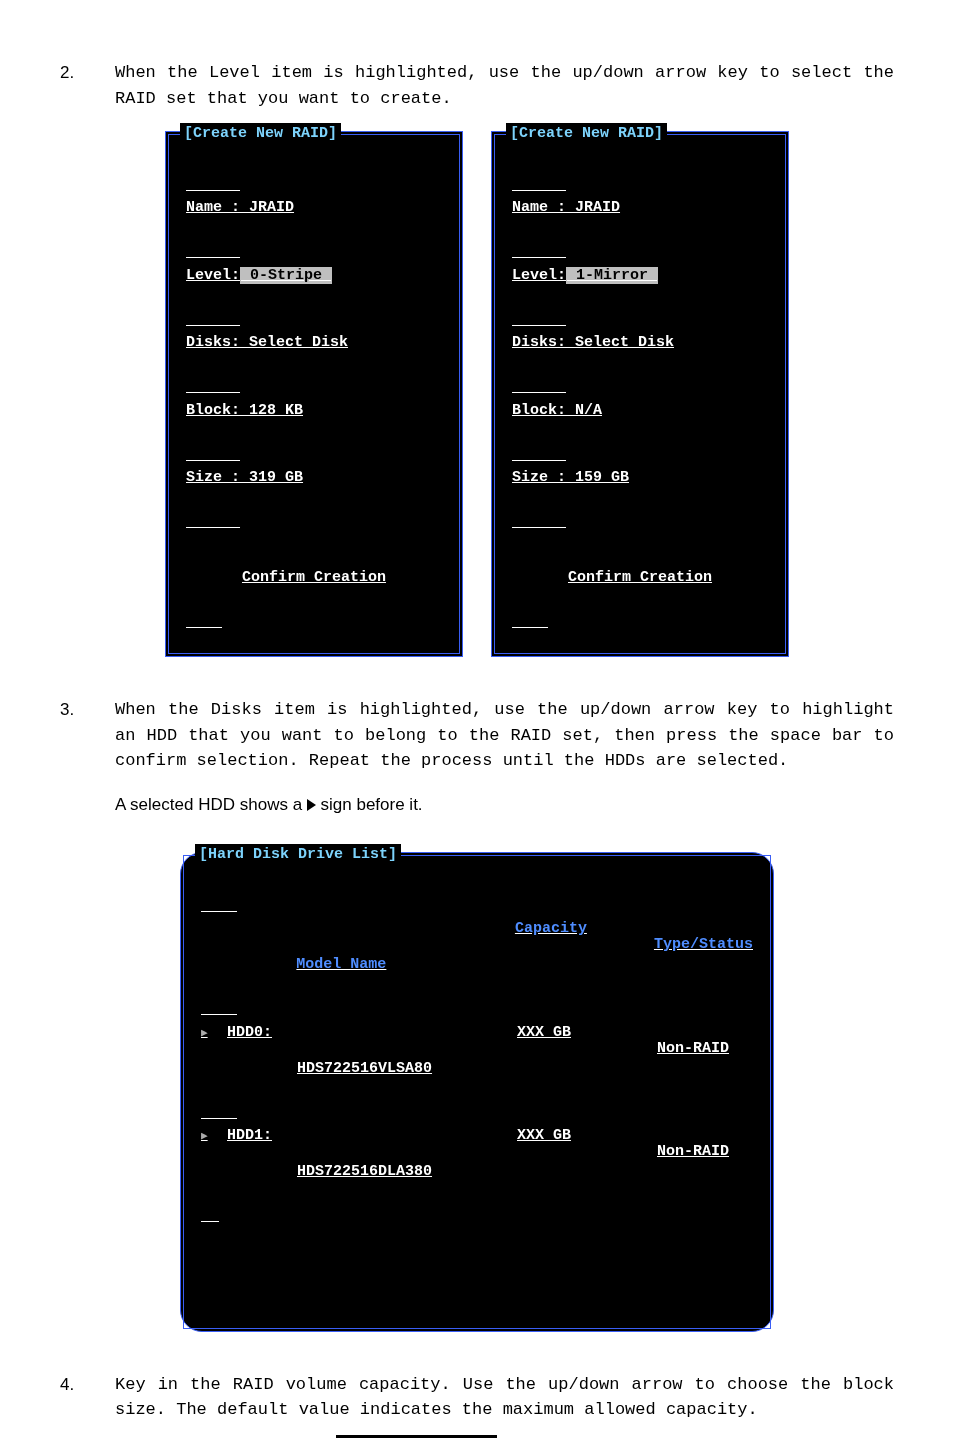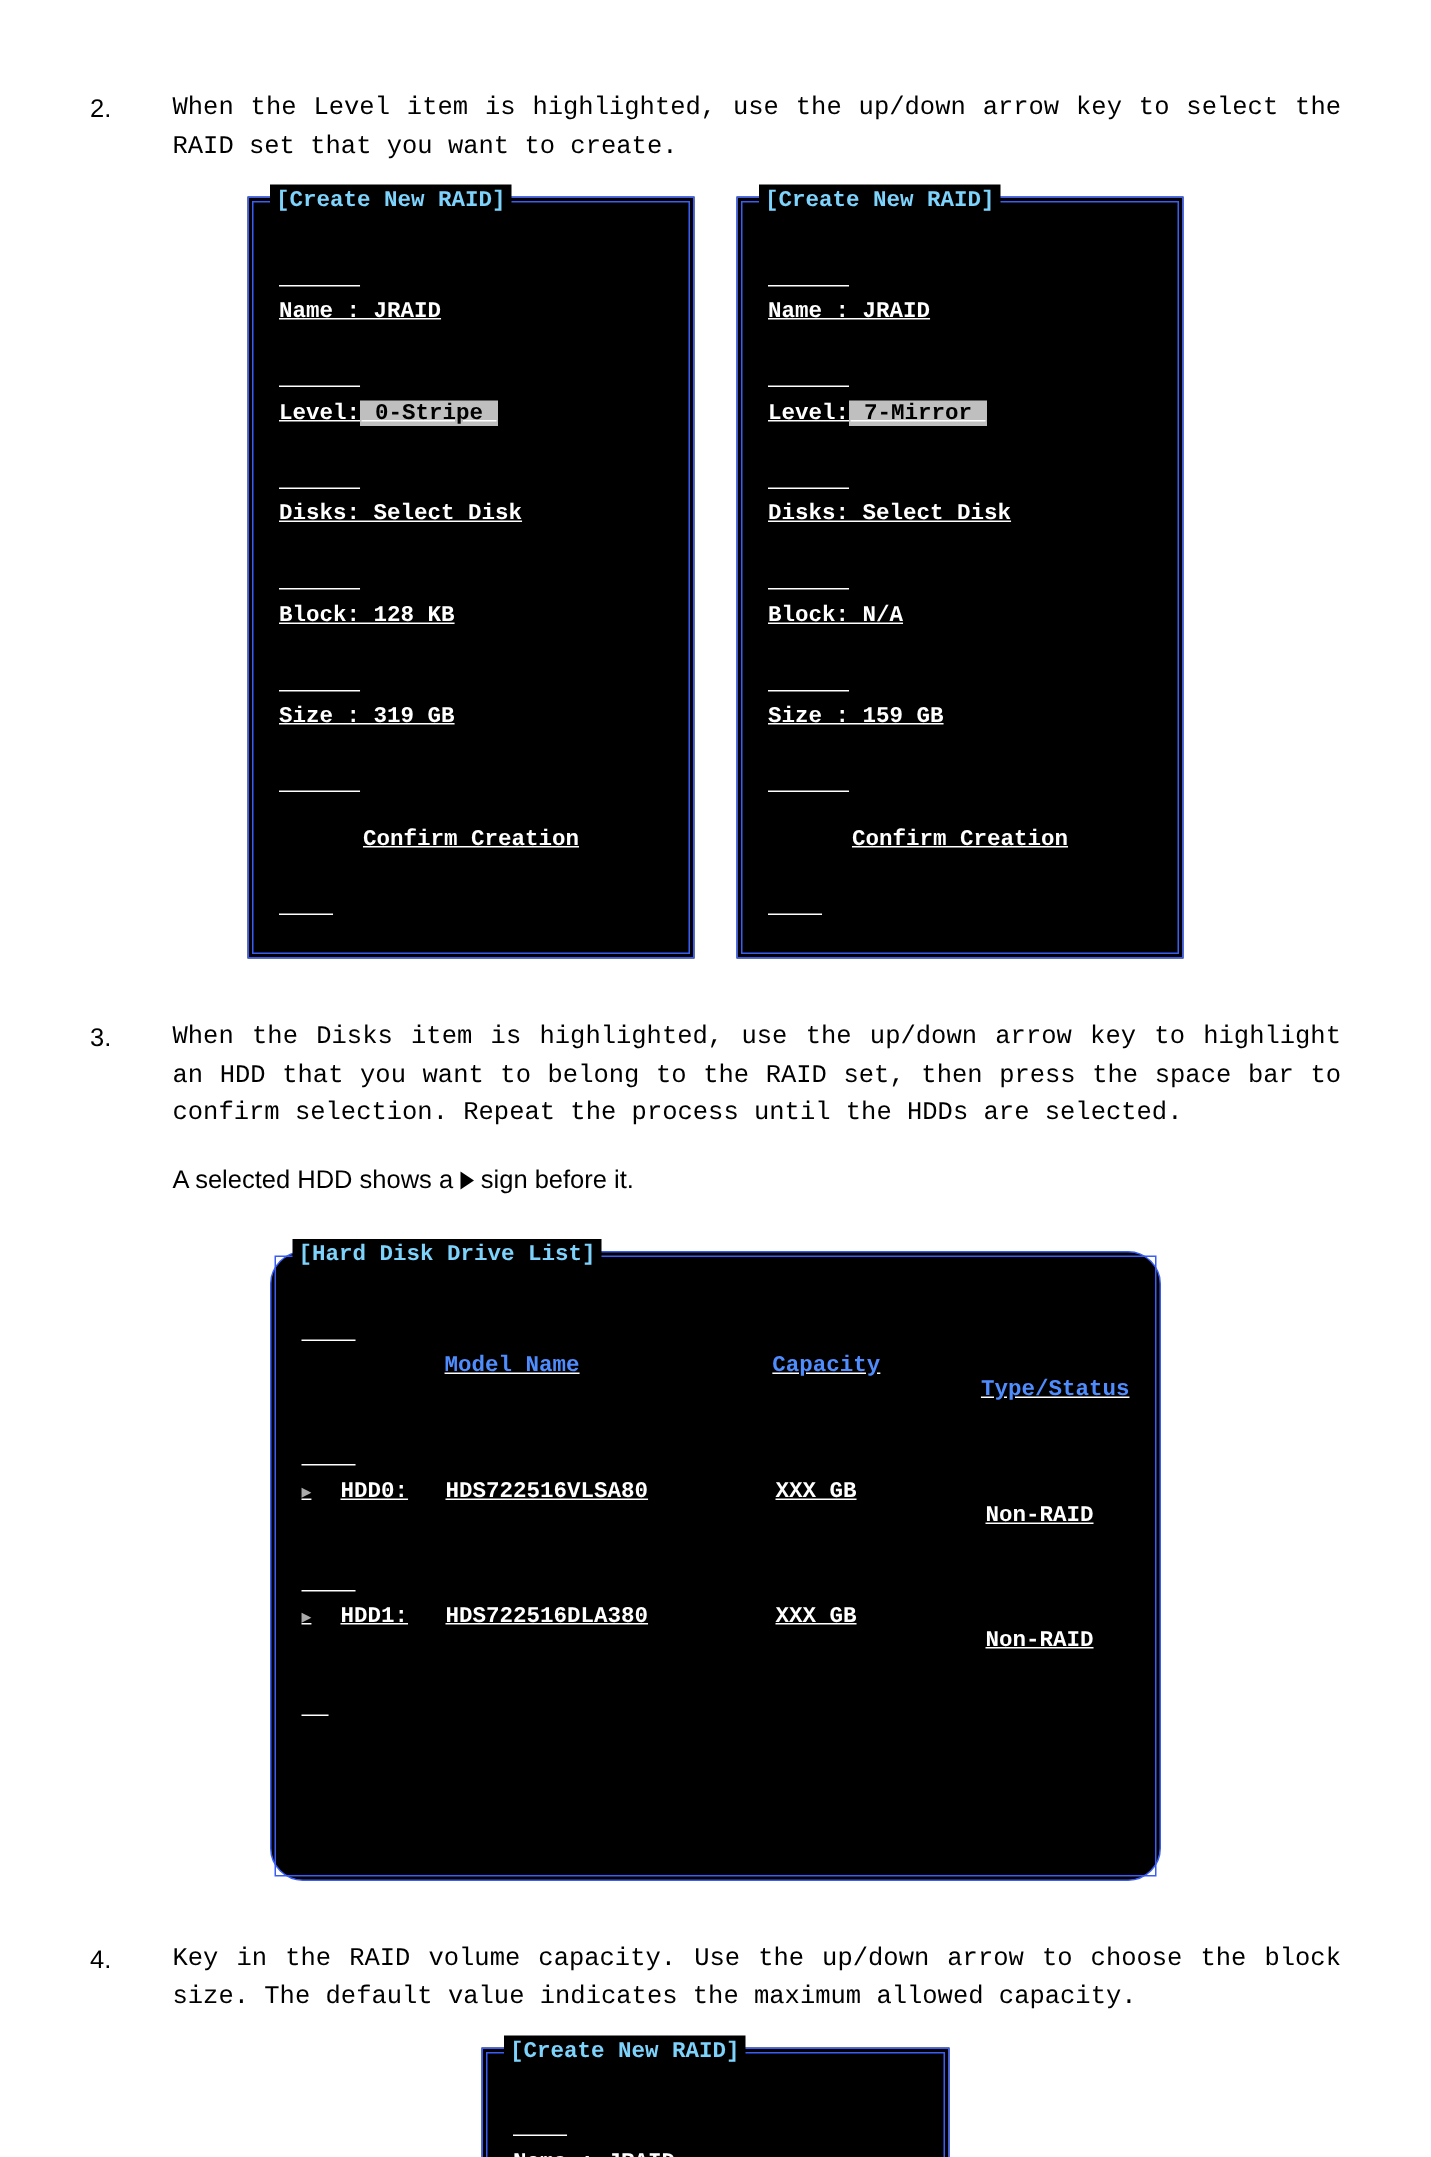--- a/index.html
+++ b/index.html
@@ -81,29 +81,29 @@
       white-space: pre;
       text-decoration: underline;
     }
     .hl {
       background: #bfbfbf;
       color: #000;
       padding: 0 1px;
     }
     .confirm {
       text-align: center;
-      margin-top: 14px;
+      margin-top: 32px;
     }
     .term-cols {
       display: flex;
     }
     .col { white-space: pre; }
     .col-mark { width: 26px; }
     .col-id { width: 70px; }
-    .col-model { width: 220px; }
+    .col-model { width: 220px; margin-top: 36px; }
     .col-cap { width: 140px; }
     .col-type { flex: 1; margin-top: 16px; }
     .hdr-blue { color: #4f8dff; }
     .mark { color: #aaa; font-size: 11px; }
     .tri {
       display: inline-block;
       width: 0; height: 0;
       border-left: 9px solid #000;
       border-top: 6px solid transparent;
       border-bottom: 6px solid transparent;
@@ -129,21 +129,21 @@
       <div>Block: 128 KB</div>
       <div>Size : 319 GB</div>
       <div class="confirm">Confirm Creation</div>
     </div>
   </div>
 
   <div class="terminal terminal-sm dbl-border">
     <div class="title-cut">[Create New RAID]</div>
     <div class="term-body">
       <div>Name : JRAID</div>
-      <div><span>Level:</span><span class="hl"> 7-Mirror </span></div>
+      <div><span>Level:</span><span class="hl"> 1-Mirror </span></div>
       <div>Disks: Select Disk</div>
       <div>Block: N/A</div>
       <div>Size : 159 GB</div>
       <div class="confirm">Confirm Creation</div>
     </div>
   </div>
 </div>
 
 <div class="step">
   <div class="step-num">3.</div>

